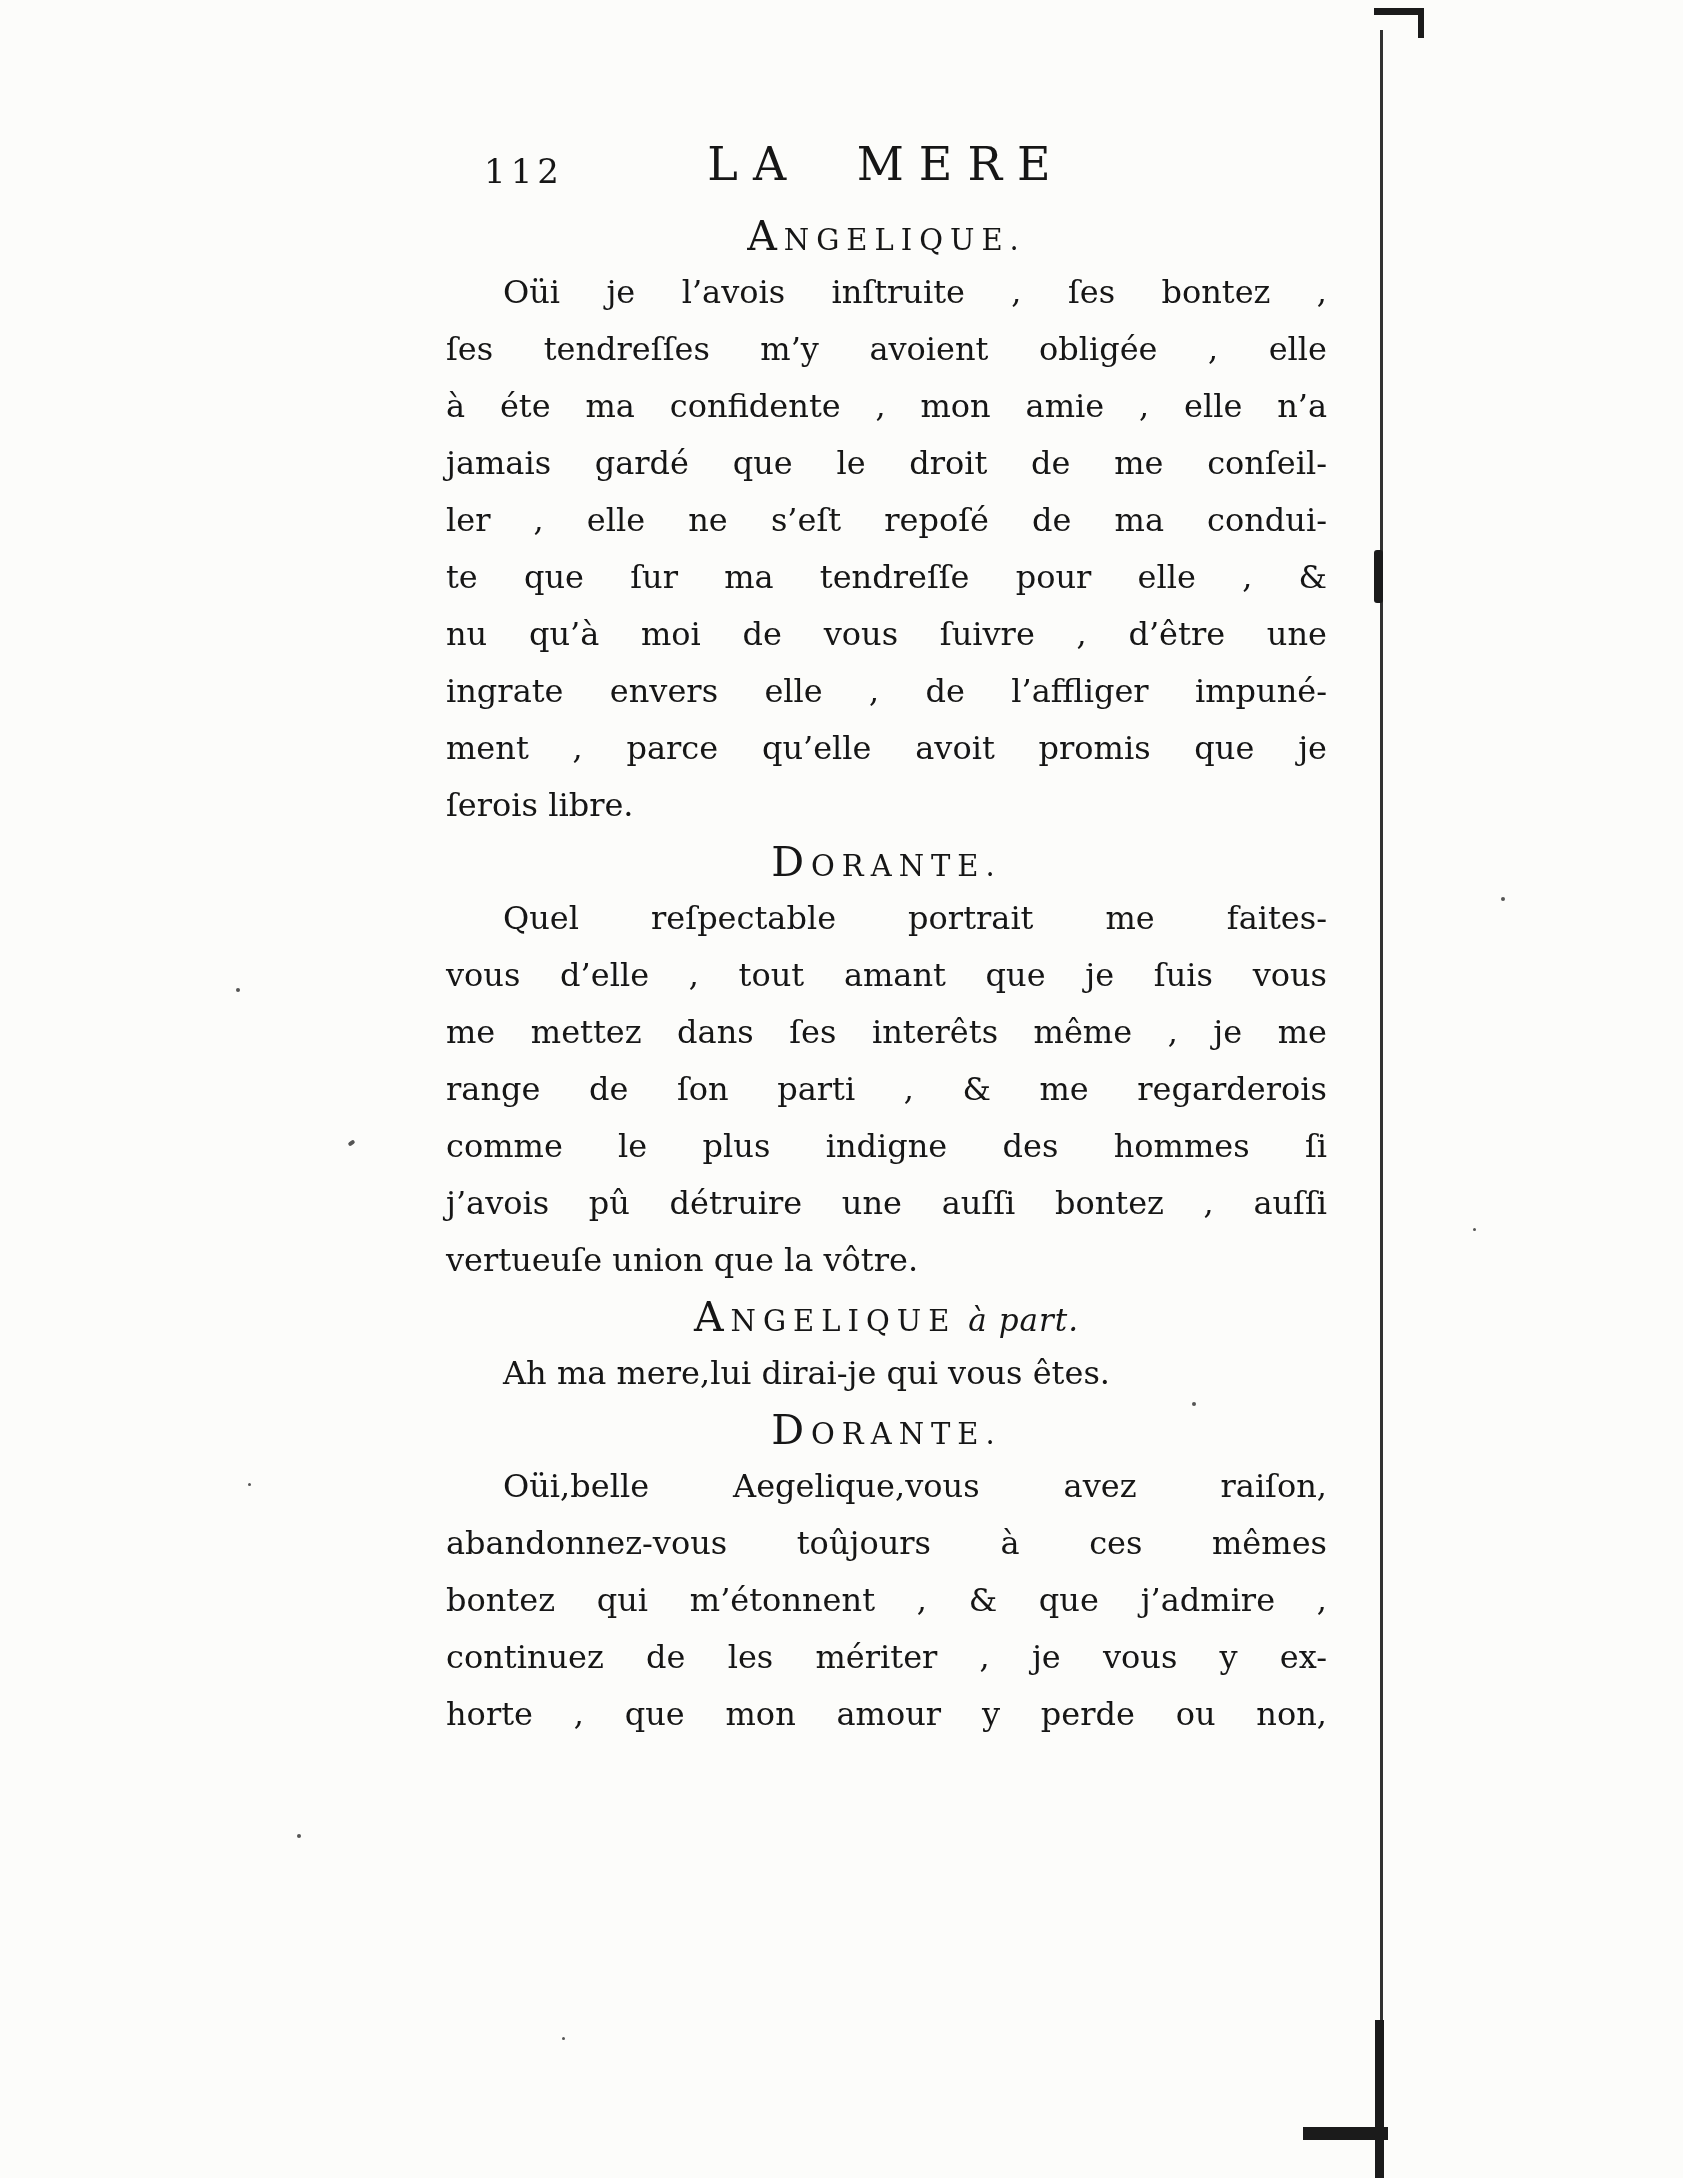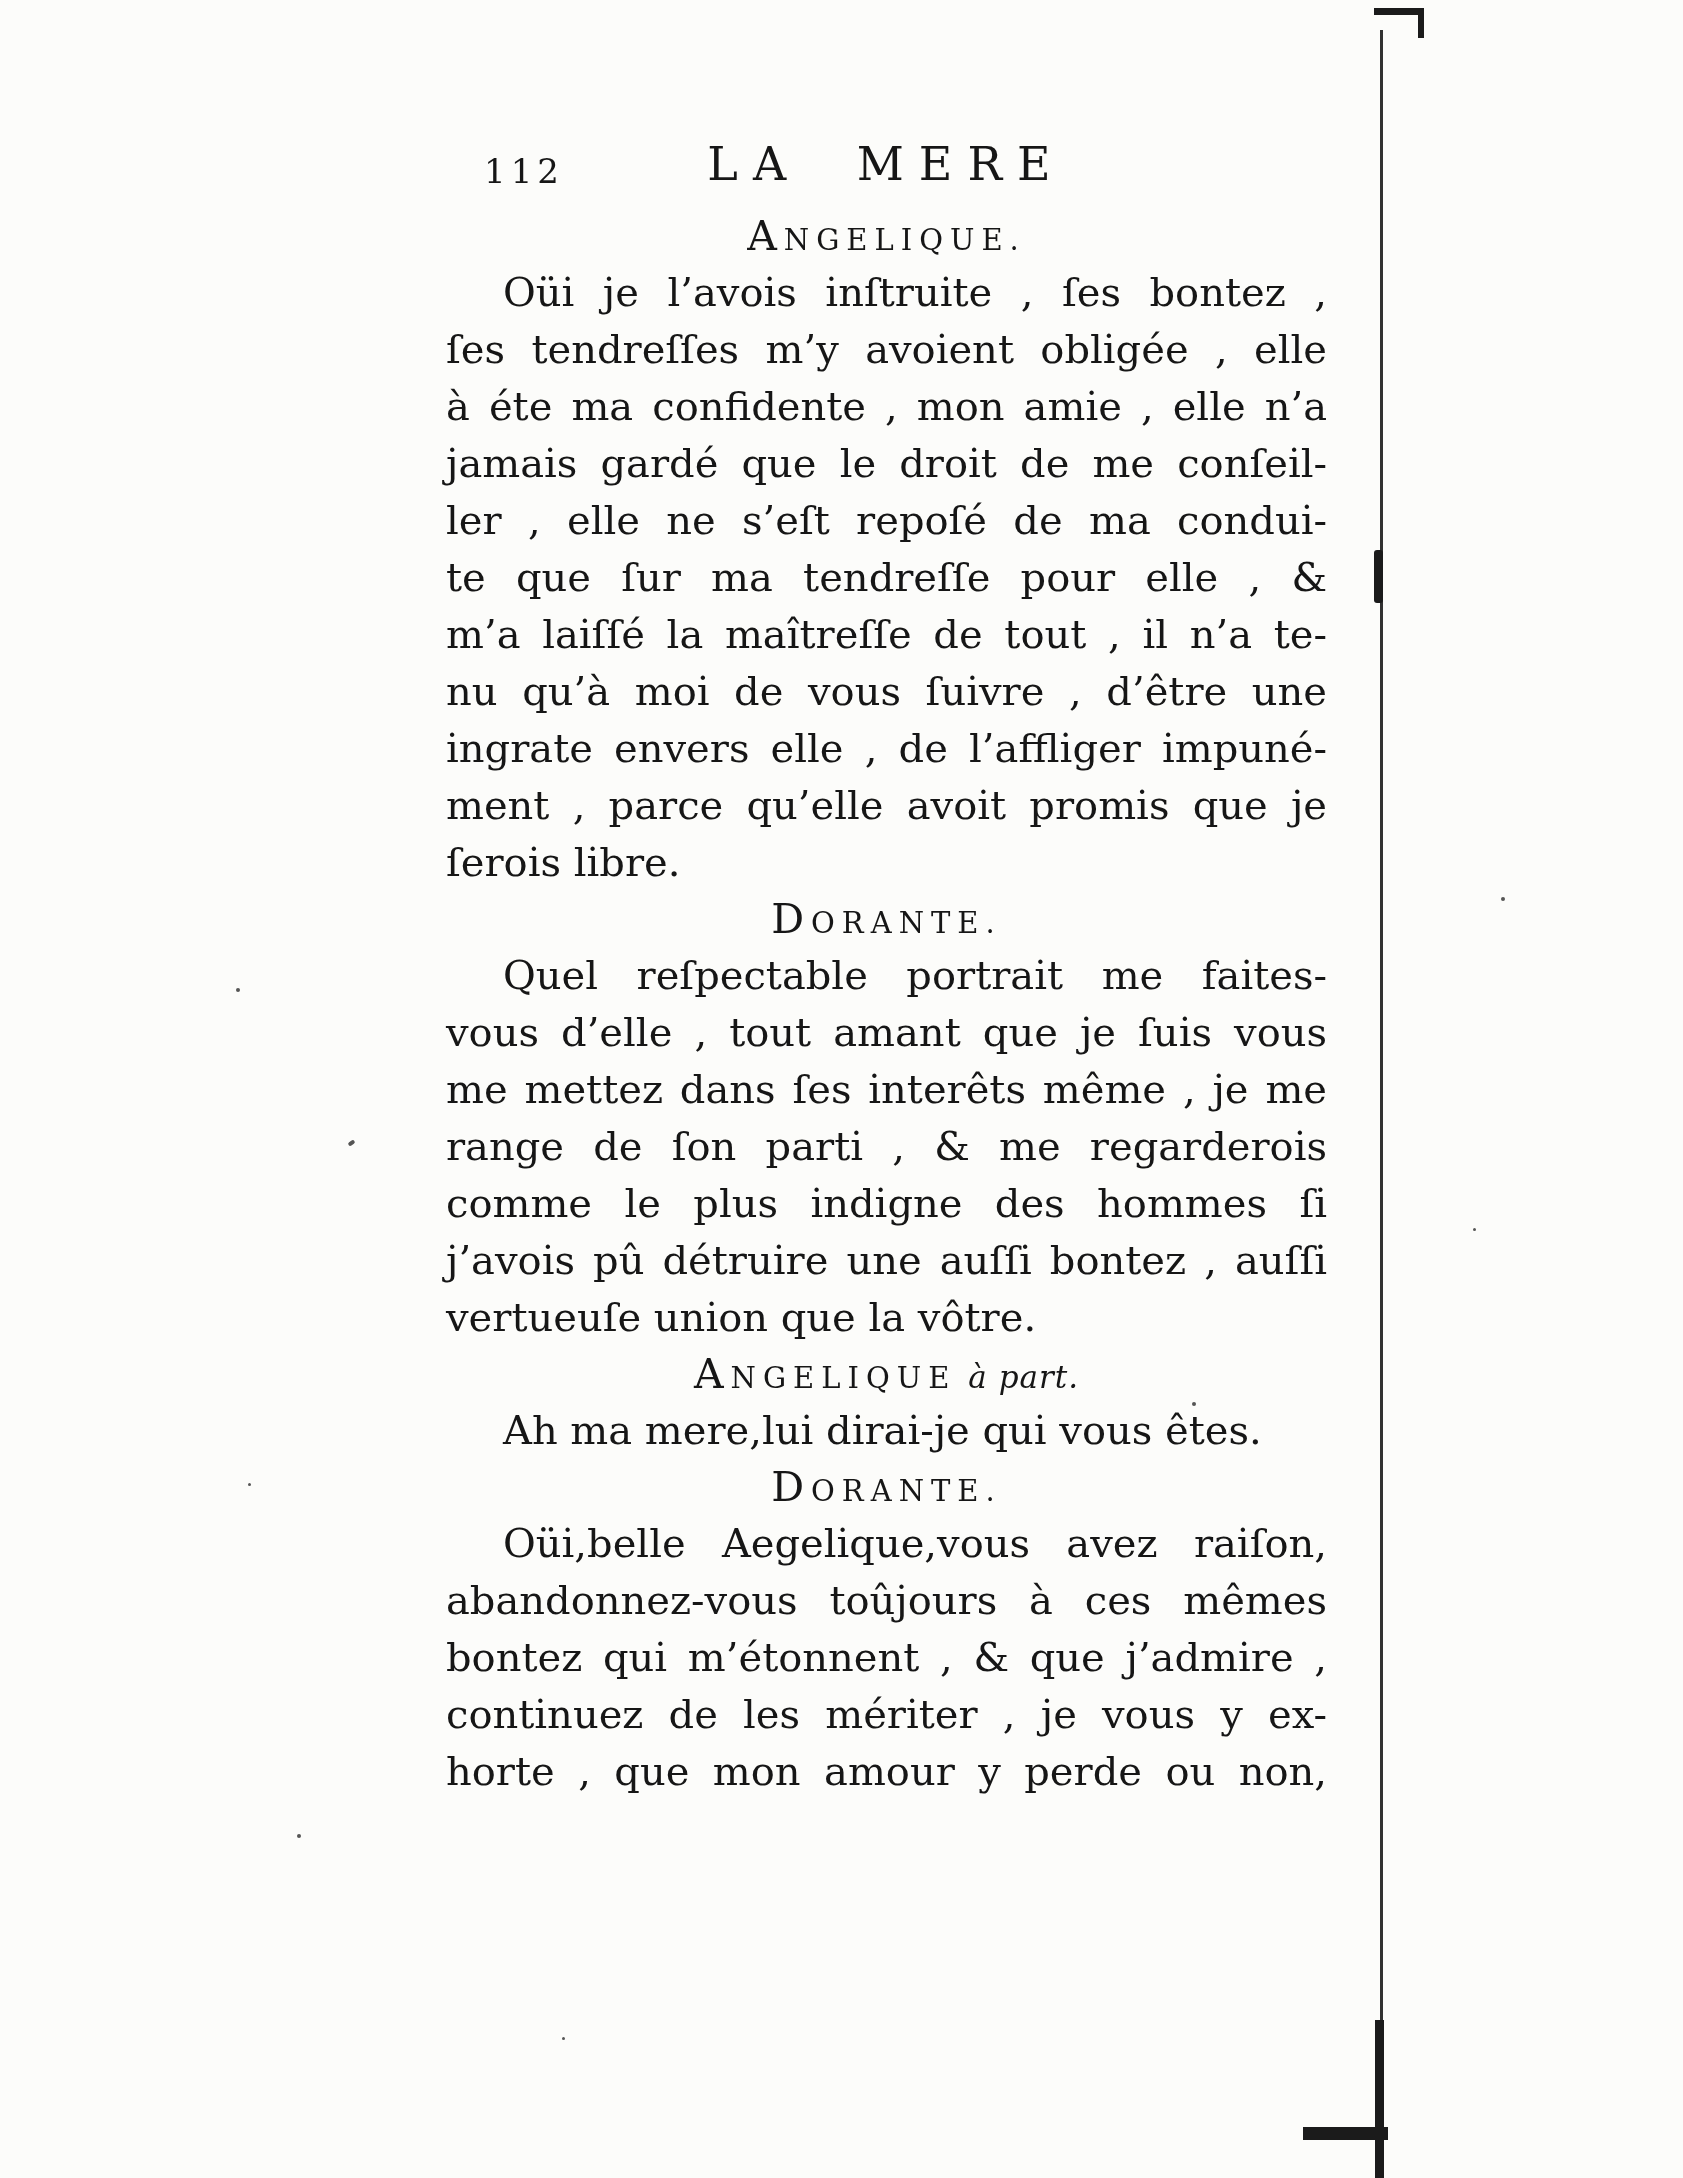--- a/index.html
+++ b/index.html
@@ -30,21 +30,21 @@
     line-height:56px;height:56px;
     white-space:nowrap;
   }
   .speaker-name{display:inline-block;}
   .speaker-name::first-letter{font-size:41px;}
   .stage{
     font-style:italic;font-size:31px;
     letter-spacing:1px;margin-left:12px;
   }
   .line{
-    font-size:40px;line-height:57px;height:57px;
+    font-size:32px;line-height:57px;height:57px;
     text-align:justify;text-align-last:justify;
   }
   .line.short{text-align:left;text-align-last:left;}
   .line.indent{padding-left:57px;}
   .catchword-row{
     text-align:right;font-size:36px;line-height:57px;height:57px;
     padding-right:30px;
   }
   
   .artifact{position:absolute;background:#1b1b1b;}
@@ -92,21 +92,20 @@
     </div>
 
     <div>
       <div class="speaker"><span class="speaker-name">ANGELIQUE.</span></div>
       <div class="line indent">Oüi je l’avois inſtruite , ſes bontez ,</div>
       <div class="line">ſes tendreſſes m’y avoient obligée , elle</div>
       <div class="line">à éte ma confidente , mon amie , elle n’a</div>
       <div class="line">jamais gardé que le droit de me conſeil-</div>
       <div class="line">ler , elle ne s’eſt repoſé de ma condui-</div>
       <div class="line">te que ſur ma tendreſſe pour elle , &amp;</div>
-      <div class="line">m’a laiſſé la maîtreſſe de tout , il n’a te-</div>
       <div class="line">nu qu’à moi de vous ſuivre , d’être une</div>
       <div class="line">ingrate envers elle , de l’affliger impuné-</div>
       <div class="line">ment , parce qu’elle avoit promis que je</div>
       <div class="line short">ſerois libre.</div>
     </div>
 
     <div>
       <div class="speaker"><span class="speaker-name">DORANTE.</span></div>
       <div class="line indent">Quel reſpectable portrait me faites-</div>
       <div class="line">vous d’elle , tout amant que je ſuis vous</div>

